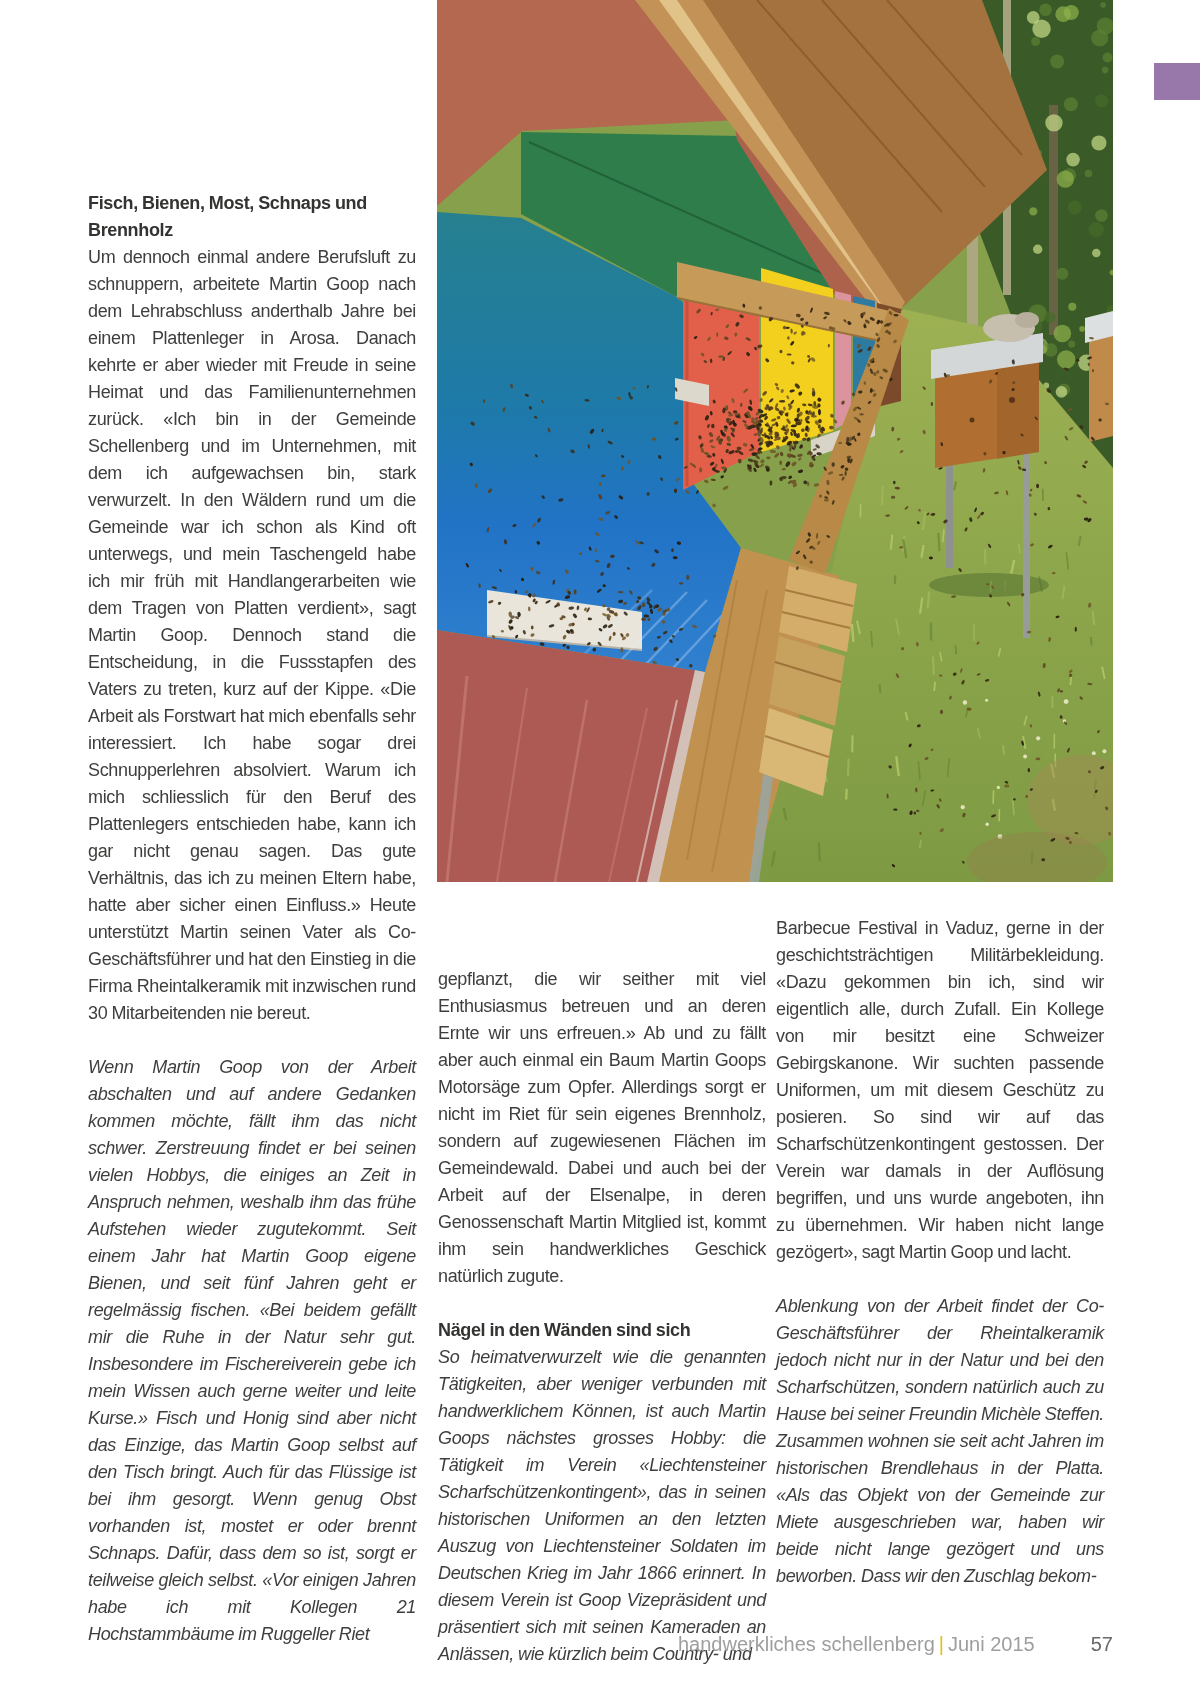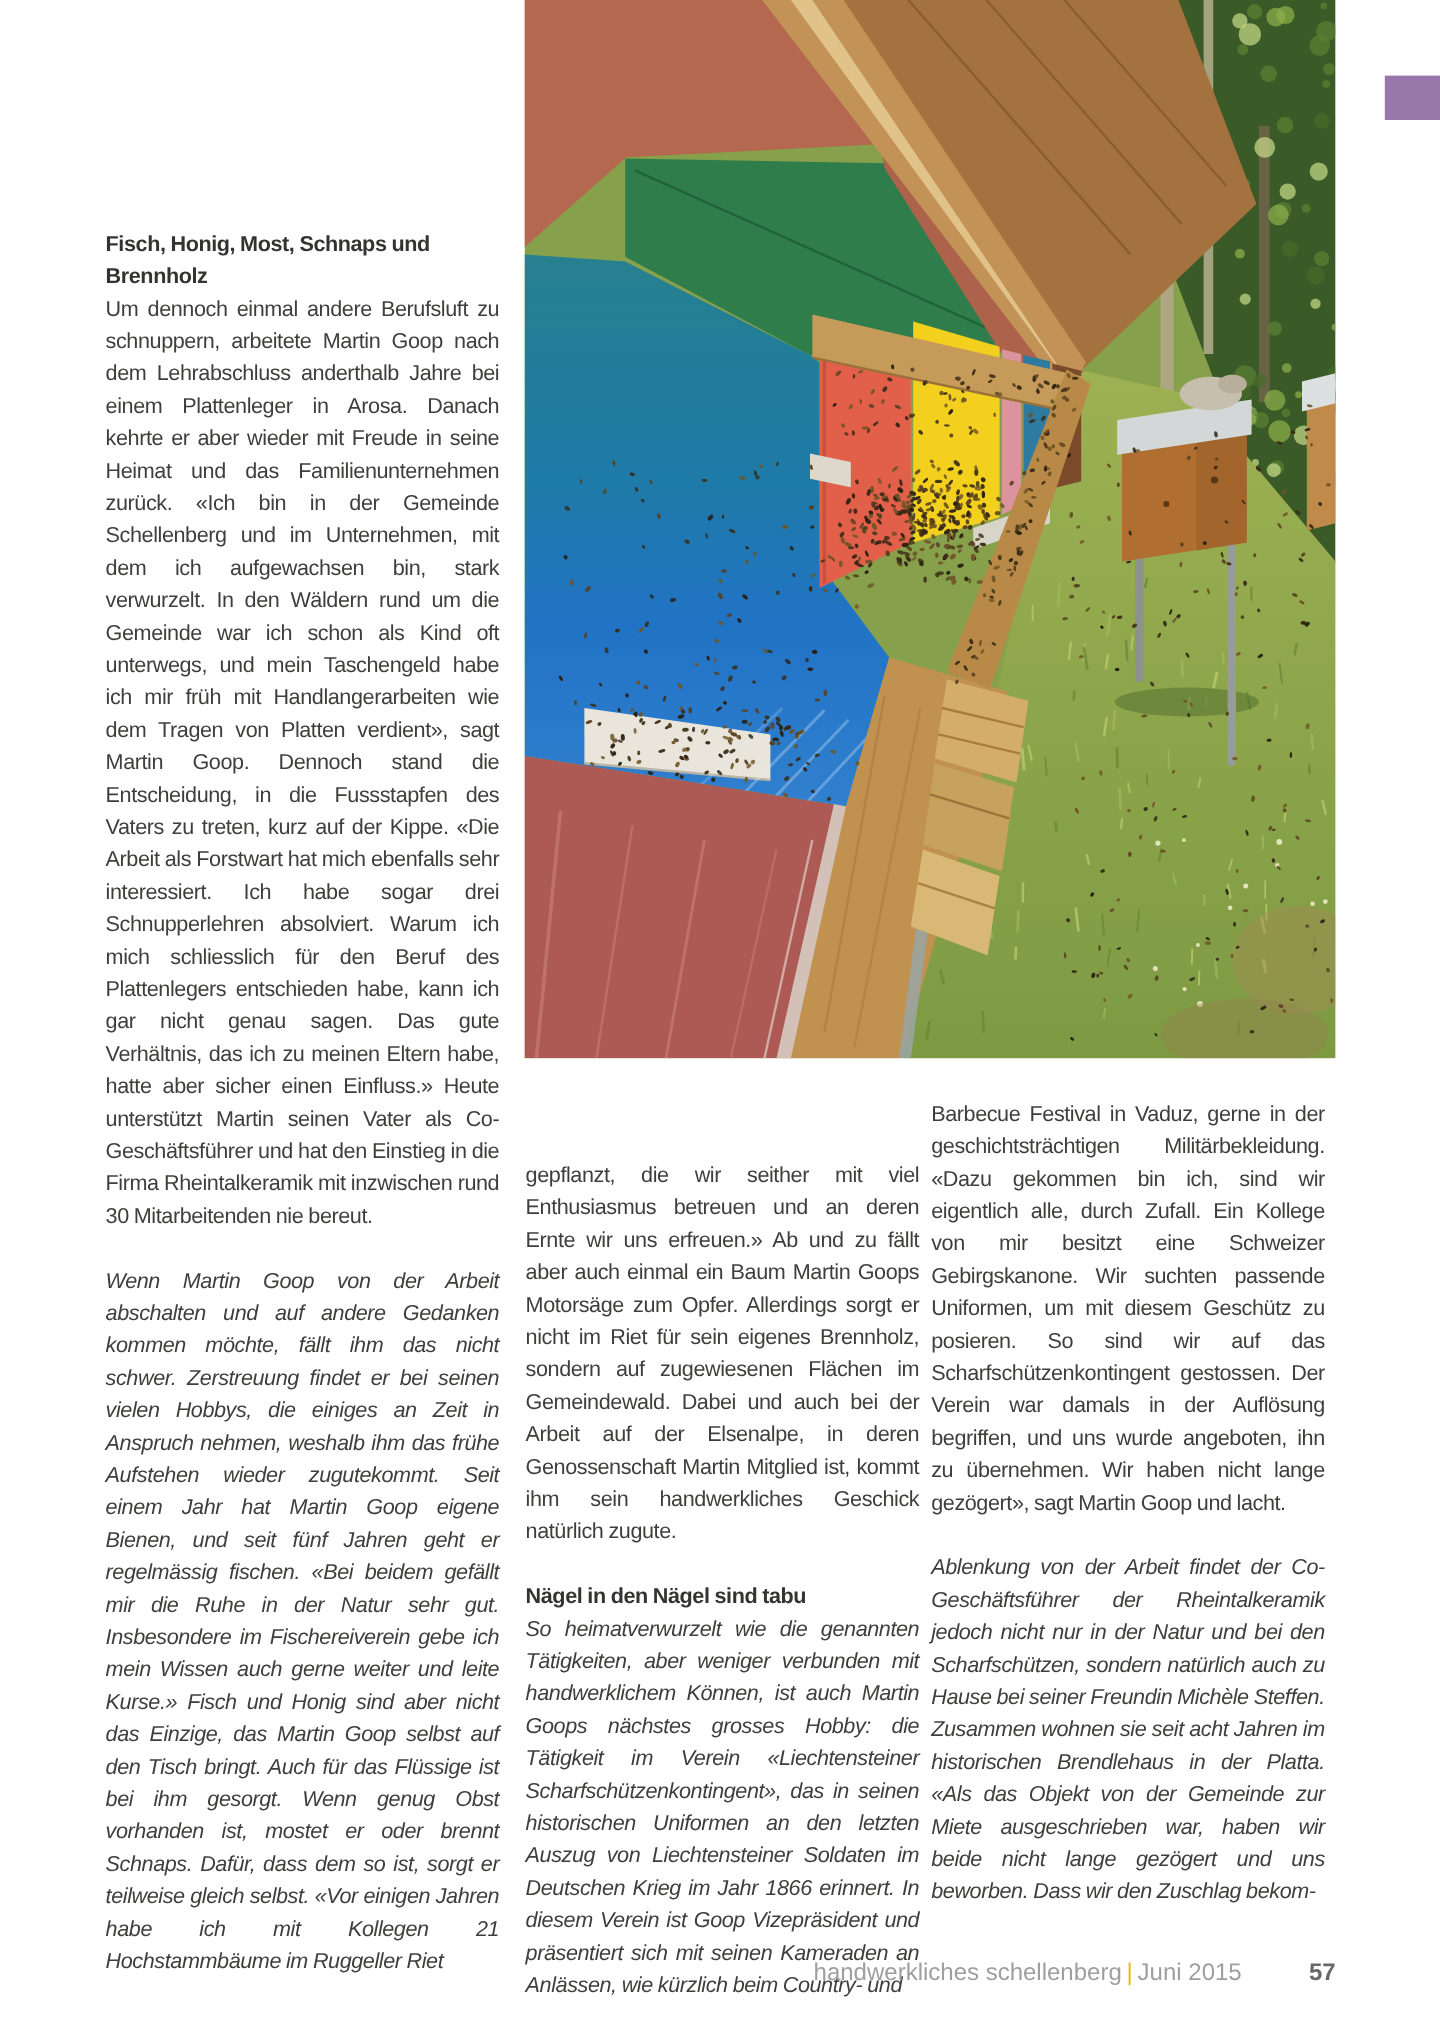--- a/index.html
+++ b/index.html
@@ -20,21 +20,21 @@
   .col h3,.col h4{font-size:18px;line-height:27px;font-weight:bold;color:#333332;margin:0;text-align:left;}
   .col h4{margin-top:0;}
   #col-left{left:88px;top:190px;}
   #col-mid{left:438px;top:966px;}
   #col-right{left:776px;top:915px;}
   .footer{
     position:absolute;left:500px;top:1632px;width:613px;text-align:right;
     font-size:20px;line-height:24px;color:#9e9e9e;letter-spacing:0;
   }
   .footer .sep{color:#e6bd10;padding:0 4px;}
-  .footer .pagenum{color:#686868;font-weight:bold;margin-left:56px;}
+  .footer .pagenum{color:#686868;font-weight:normal;margin-left:56px;}
 </style>
 </head>
 <body>
 
 <div class="purple-tab"></div>
 
 <div class="photo-wrap">
 <svg viewBox="0 0 676 882" preserveAspectRatio="none">
   <defs>
     <linearGradient id="wallGrad" x1="0" y1="0" x2="0" y2="1">
@@ -1015,28 +1015,28 @@
         <ellipse cx="434.2902666651644" cy="390.46077623730525" rx="2.5708355717640368" ry="1.4109164308011535" fill="#2a2012" opacity="0.8630877889227122" transform="rotate(96 434.2902666651644 390.46077623730525)"></ellipse>
         <ellipse cx="423.28404220426455" cy="391.93247999064624" rx="2.254843517658301" ry="1.4809429836831989" fill="#2a2012" opacity="0.8788727242965252" transform="rotate(173 423.28404220426455 391.93247999064624)"></ellipse>
         <ellipse cx="449.70848472602665" cy="324.8781924135983" rx="2.849924633852206" ry="1.348393878489733" fill="#3a2c16" opacity="0.8766889345366509" transform="rotate(149 449.70848472602665 324.8781924135983)"></ellipse>
         <ellipse cx="421.8825879166834" cy="420.98575248150155" rx="2.2102032866701484" ry="1.263878585714847" fill="#3a2c16" opacity="0.8531256244052202" transform="rotate(40 421.8825879166834 420.98575248150155)"></ellipse>
         <ellipse cx="444.2746437275782" cy="377.8199514676817" rx="1.9906420128280298" ry="1.2085436721146108" fill="#57401f" opacity="0.9226123723201454" transform="rotate(30 444.2746437275782 377.8199514676817)"></ellipse>
       </g>
 </svg>
 </div>
 
 <div class="col" id="col-left">
-  <h3>Fisch, Honig, Most, Schnaps und Brennholz</h3>
+  <h3>Fisch, Bienen, Most, Schnaps und Brennholz</h3>
   <p>Um dennoch einmal andere Berufsluft zu schnuppern, arbeitete Martin Goop nach dem Lehrabschluss anderthalb Jahre bei einem Plattenleger in Arosa. Danach kehrte er aber wieder mit Freude in seine Heimat und das Familienunternehmen zurück. «Ich bin in der Gemeinde Schellenberg und im Unternehmen, mit dem ich aufgewachsen bin, stark verwurzelt. In den Wäldern rund um die Gemeinde war ich schon als Kind oft unterwegs, und mein Taschengeld habe ich mir früh mit Handlangerarbeiten wie dem Tragen von Platten verdient», sagt Martin Goop. Dennoch stand die Entscheidung, in die Fussstapfen des Vaters zu treten, kurz auf der Kippe. «Die Arbeit als Forstwart hat mich ebenfalls sehr interessiert. Ich habe sogar drei Schnupperlehren absolviert. Warum ich mich schliesslich für den Beruf des Plattenlegers entschieden habe, kann ich gar nicht genau sagen. Das gute Verhältnis, das ich zu meinen Eltern habe, hatte aber sicher einen Einfluss.» Heute unterstützt Martin seinen Vater als Co-Geschäftsführer und hat den Einstieg in die Firma Rheintalkeramik mit inzwischen rund 30 Mitarbeitenden nie bereut.</p>
   <p>Wenn Martin Goop von der Arbeit abschalten und auf andere Gedanken kommen möchte, fällt ihm das nicht schwer. Zerstreuung findet er bei seinen vielen Hobbys, die einiges an Zeit in Anspruch nehmen, weshalb ihm das frühe Aufstehen wieder zugutekommt. Seit einem Jahr hat Martin Goop eigene Bienen, und seit fünf Jahren geht er regelmässig fischen. «Bei beidem gefällt mir die Ruhe in der Natur sehr gut. Insbesondere im Fischereiverein gebe ich mein Wissen auch gerne weiter und leite Kurse.» Fisch und Honig sind aber nicht das Einzige, das Martin Goop selbst auf den Tisch bringt. Auch für das Flüssige ist bei ihm gesorgt. Wenn genug Obst vorhanden ist, mostet er oder brennt Schnaps. Dafür, dass dem so ist, sorgt er teilweise gleich selbst. «Vor einigen Jahren habe ich mit Kollegen 21 Hochstammbäume im Ruggeller Riet</p>
 </div>
 
 <div class="col" id="col-mid">
   <p>gepflanzt, die wir seither mit viel Enthusiasmus betreuen und an deren Ernte wir uns erfreuen.» Ab und zu fällt aber auch einmal ein Baum Martin Goops Motorsäge zum Opfer. Allerdings sorgt er nicht im Riet für sein eigenes Brennholz, sondern auf zugewiesenen Flächen im Gemeindewald. Dabei und auch bei der Arbeit auf der Elsenalpe, in deren Genossenschaft Martin Mitglied ist, kommt ihm sein handwerkliches Geschick natürlich zugute.</p>
-  <h4>Nägel in den Nägel sind tabu</h4>
+  <h4>Nägel in den Wänden sind sich</h4>
   <p>So heimatverwurzelt wie die genannten Tätigkeiten, aber weniger verbunden mit handwerklichem Können, ist auch Martin Goops nächstes grosses Hobby: die Tätigkeit im Verein «Liechtensteiner Scharfschützenkontingent», das in seinen historischen Uniformen an den letzten Auszug von Liechtensteiner Soldaten im Deutschen Krieg im Jahr 1866 erinnert. In diesem Verein ist Goop Vizepräsident und präsentiert sich mit seinen Kameraden an Anlässen, wie kürzlich beim Country- und</p>
 </div>
 
 <div class="col" id="col-right">
   <p>Barbecue Festival in Vaduz, gerne in der geschichtsträchtigen Militärbekleidung. «Dazu gekommen bin ich, sind wir eigentlich alle, durch Zufall. Ein Kollege von mir besitzt eine Schweizer Gebirgskanone. Wir suchten passende Uniformen, um mit diesem Geschütz zu posieren. So sind wir auf das Scharfschützenkontingent gestossen. Der Verein war damals in der Auflösung begriffen, und uns wurde angeboten, ihn zu übernehmen. Wir haben nicht lange gezögert», sagt Martin Goop und lacht.</p>
   <p>Ablenkung von der Arbeit findet der Co-Geschäftsführer der Rheintalkeramik jedoch nicht nur in der Natur und bei den Scharfschützen, sondern natürlich auch zu Hause bei seiner Freundin Michèle Steffen. Zusammen wohnen sie seit acht Jahren im historischen Brendlehaus in der Platta. «Als das Objekt von der Gemeinde zur Miete ausgeschrieben war, haben wir beide nicht lange gezögert und uns beworben. Dass wir den Zuschlag bekom-</p>
 </div>
 
 <div class="footer">
   <span>handwerkliches schellenberg</span><span class="sep">|</span><span>Juni 2015</span><span class="pagenum">57</span>

